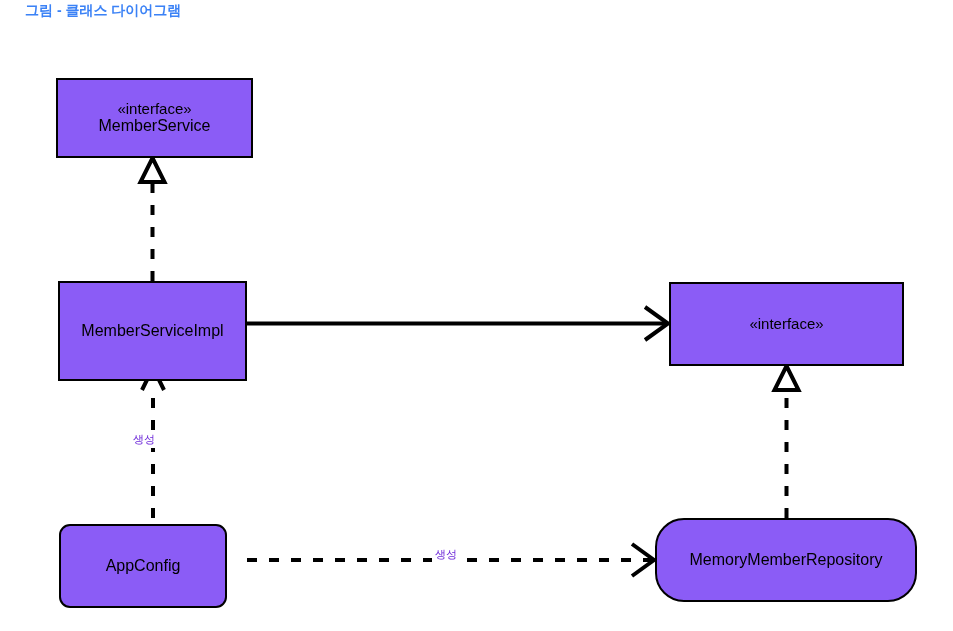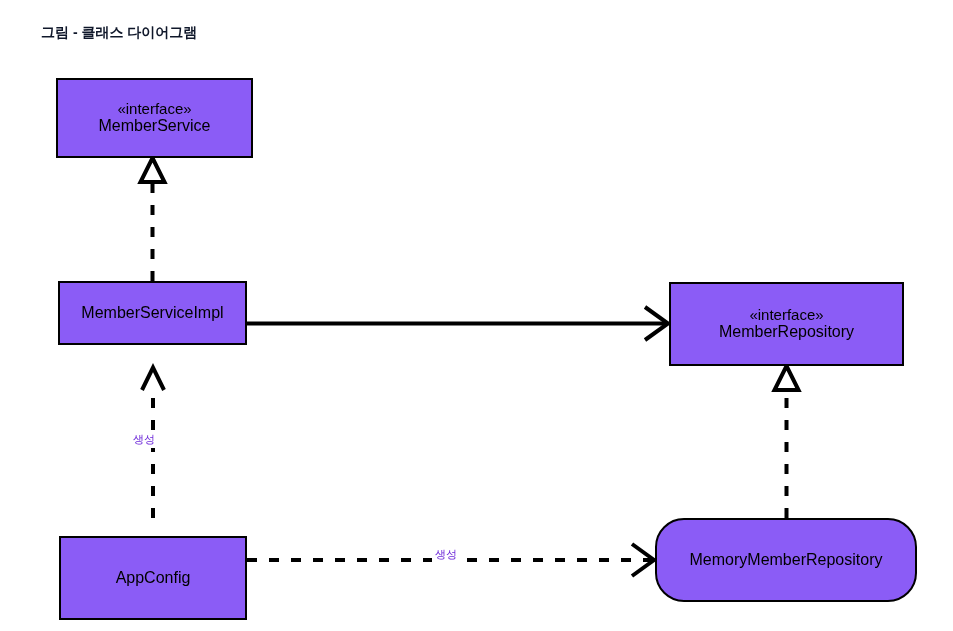--- a/index.html
+++ b/index.html
@@ -13,27 +13,26 @@
     height: 631px;
     position: relative;
     font-family: "Liberation Sans", "DejaVu Sans", sans-serif;
     color: #000000;
     overflow: hidden;
   }
 
   #diagram-title {
     position: absolute;
     left: 25px;
-    top: 24px;
+    top: 2px;
     font-size: 14px;
     font-weight: bold;
     letter-spacing: 0px;
     white-space: nowrap;
-    color: #0f172a;
-    margin-left: 16px;
+    color: #3b82f6;
   }
 
   #canvas {
     position: absolute;
     left: 0;
     top: 0;
     width: 953px;
     height: 631px;
   }
 
@@ -114,30 +113,29 @@
     <line x1="247" y1="560" x2="653" y2="560" stroke="#000000" stroke-width="4" stroke-dasharray="10 12"></line>
     <polyline points="632,544 654,560 632,576" fill="none" stroke="#000000" stroke-width="4" stroke-linecap="butt" stroke-linejoin="miter"></polyline>
   </g>
 </svg>
 
 <div class="uml-class" style="left:56px; top:78px; width:197px; height:80px;">
   <span class="stereotype">«interface»</span>
   <span class="class-name-bold">MemberService</span>
 </div>
 
-<div class="uml-class" style="left:58px; top:281px; width:189px; height:64px;">
+<div class="uml-class" style="left:58px; top:281px; width:189px; height:100px;">
   <span class="class-name-plain">MemberServiceImpl</span>
 </div>
 
 <div class="uml-class" style="left:669px; top:282px; width:235px; height:84px;">
   <span class="stereotype">«interface»</span>
-  <span class="class-name-bold">MemberRepository</span>
 </div>
 
-<div class="uml-class" style="left:59px; top:536px; width:188px; height:84px;">
+<div class="uml-class" style="left:59px; top:524px; width:168px; height:84px;border-radius:11px;">
   <span class="class-name-plain">AppConfig</span>
 </div>
 
 <div class="uml-class" style="left:655px; top:518px; width:262px; height:84px;border-radius:29px;">
   <span class="class-name-plain">MemoryMemberRepository</span>
 </div>
 
 <div class="edge-label" style="left:130px; top:431px;">생성</div>
 
 <div class="edge-label" style="left:432px; top:546px;">생성</div>

